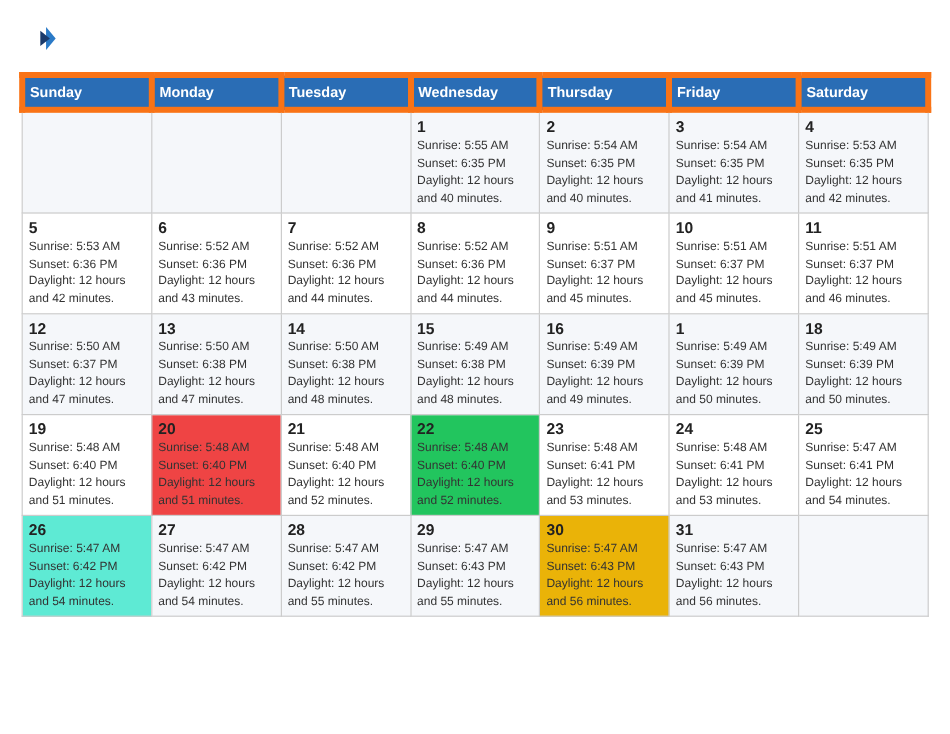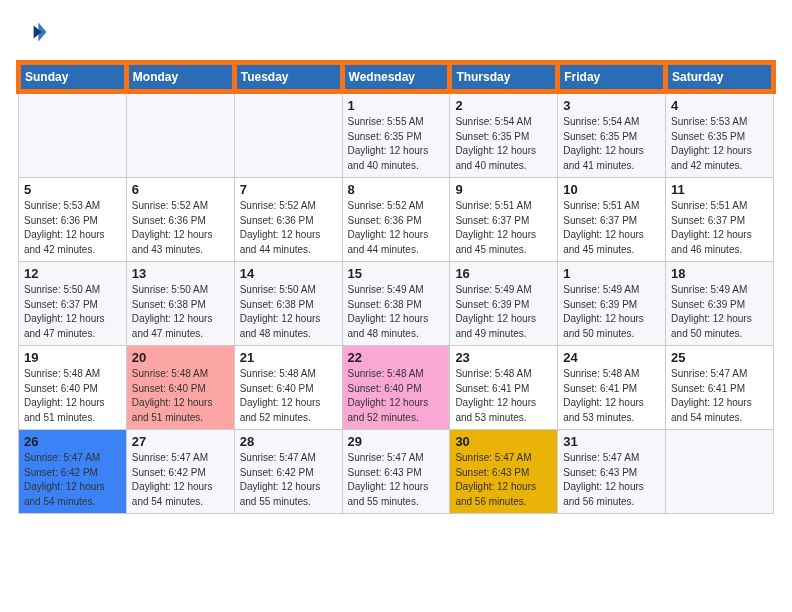--- a/index.html
+++ b/index.html
@@ -259,35 +259,35 @@
         </td>
       </tr>
       <tr>
         <td style="background: rgb(255, 255, 255);">
           <span class="day-number">19</span>
           <div class="day-info" style="white-space: pre-line;">Sunrise: 5:48 AM
 Sunset: 6:40 PM
 Daylight: 12 hours
 and 51 minutes.</div>
         </td>
-        <td style="background: #fca5a5;">
+        <td style="background: #ef4444;">
           <span class="day-number">20</span>
           <div class="day-info" style="white-space: pre-line;">Sunrise: 5:48 AM
 Sunset: 6:40 PM
 Daylight: 12 hours
 and 51 minutes.</div>
         </td>
         <td style="background: rgb(255, 255, 255);">
           <span class="day-number">21</span>
           <div class="day-info" style="white-space: pre-line;">Sunrise: 5:48 AM
 Sunset: 6:40 PM
 Daylight: 12 hours
 and 52 minutes.</div>
         </td>
-        <td style="background: #f9a8d4;">
+        <td style="background: #22c55e;">
           <span class="day-number">22</span>
           <div class="day-info" style="white-space: pre-line;">Sunrise: 5:48 AM
 Sunset: 6:40 PM
 Daylight: 12 hours
 and 52 minutes.</div>
         </td>
         <td style="background: rgb(255, 255, 255);">
           <span class="day-number">23</span>
           <div class="day-info" style="white-space: pre-line;">Sunrise: 5:48 AM
 Sunset: 6:41 PM
@@ -303,21 +303,21 @@
         </td>
         <td style="background: rgb(255, 255, 255);">
           <span class="day-number">25</span>
           <div class="day-info" style="white-space: pre-line;">Sunrise: 5:47 AM
 Sunset: 6:41 PM
 Daylight: 12 hours
 and 54 minutes.</div>
         </td>
       </tr>
       <tr>
-        <td style="background: #3b82f6;">
+        <td style="background: #5eead4;">
           <span class="day-number">26</span>
           <div class="day-info" style="white-space: pre-line;">Sunrise: 5:47 AM
 Sunset: 6:42 PM
 Daylight: 12 hours
 and 54 minutes.</div>
         </td>
         <td style="background: rgb(245, 247, 250);">
           <span class="day-number">27</span>
           <div class="day-info" style="white-space: pre-line;">Sunrise: 5:47 AM
 Sunset: 6:42 PM

